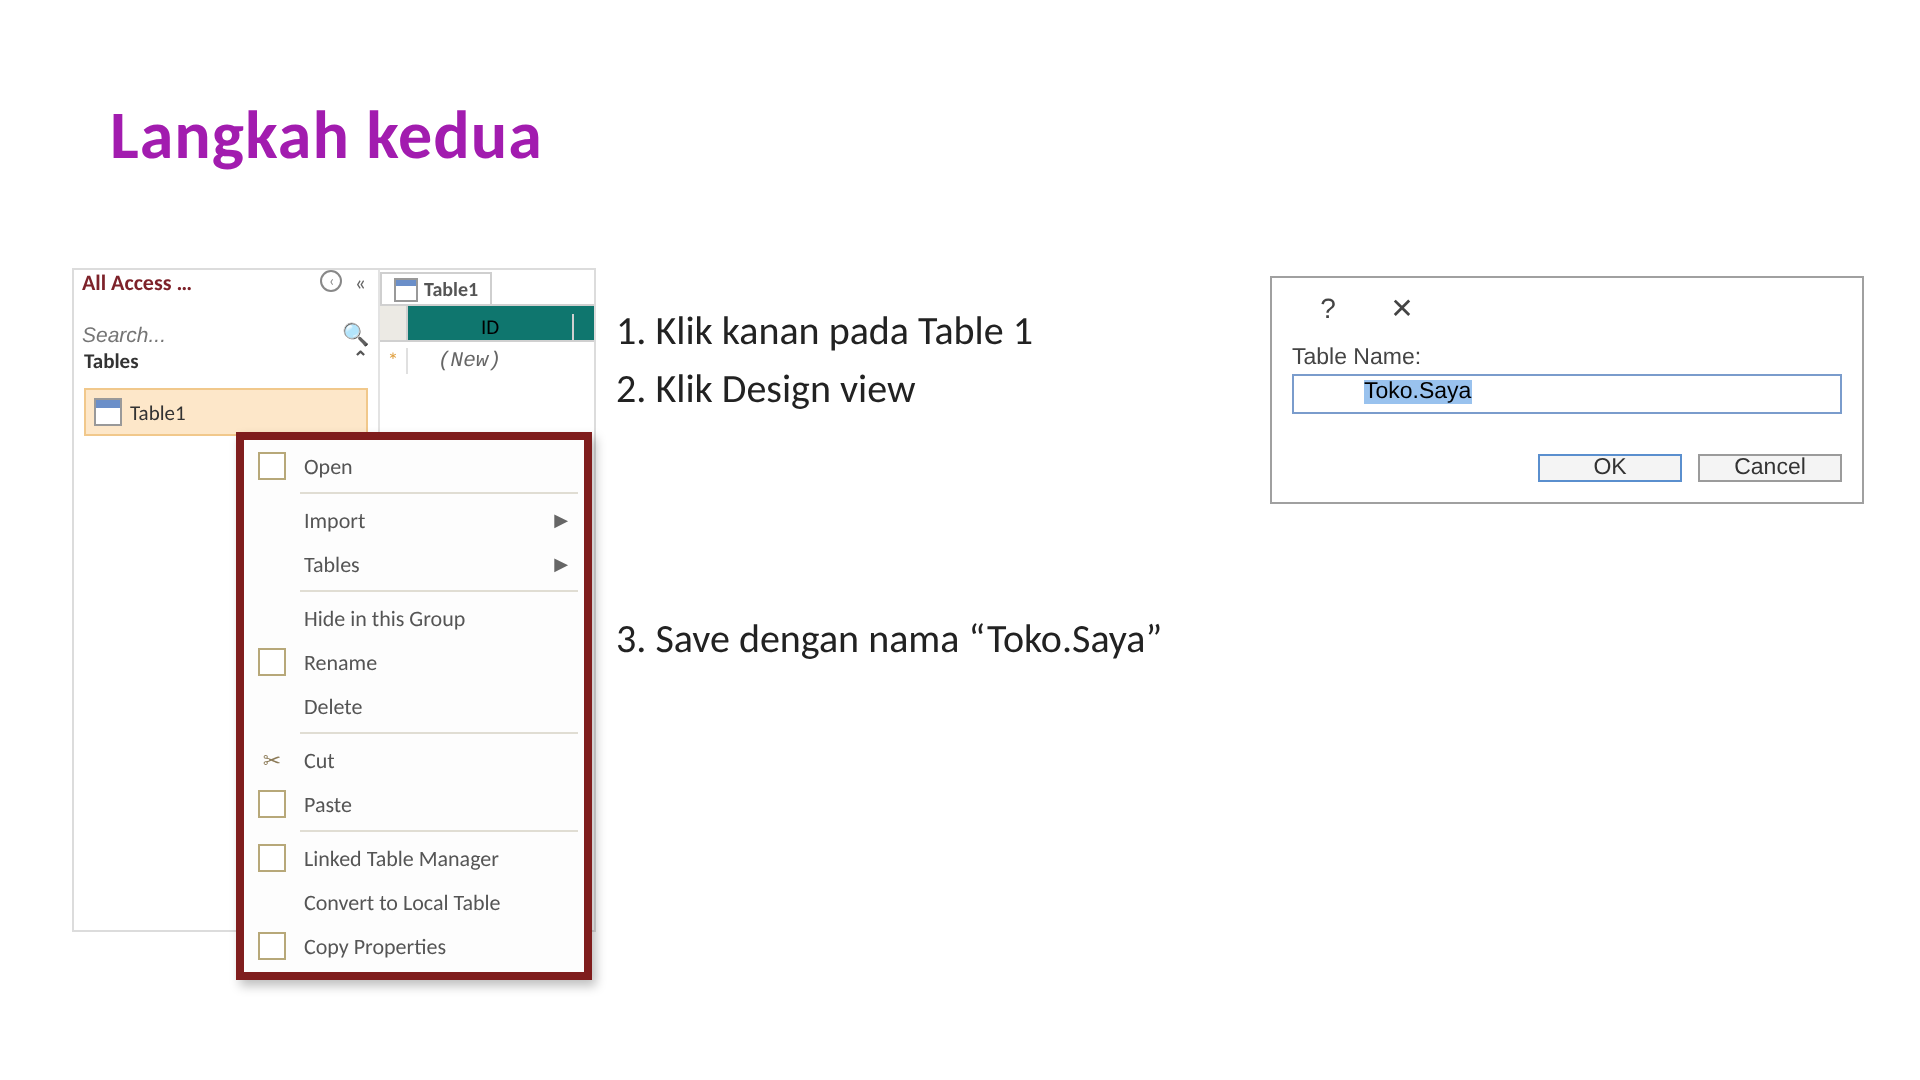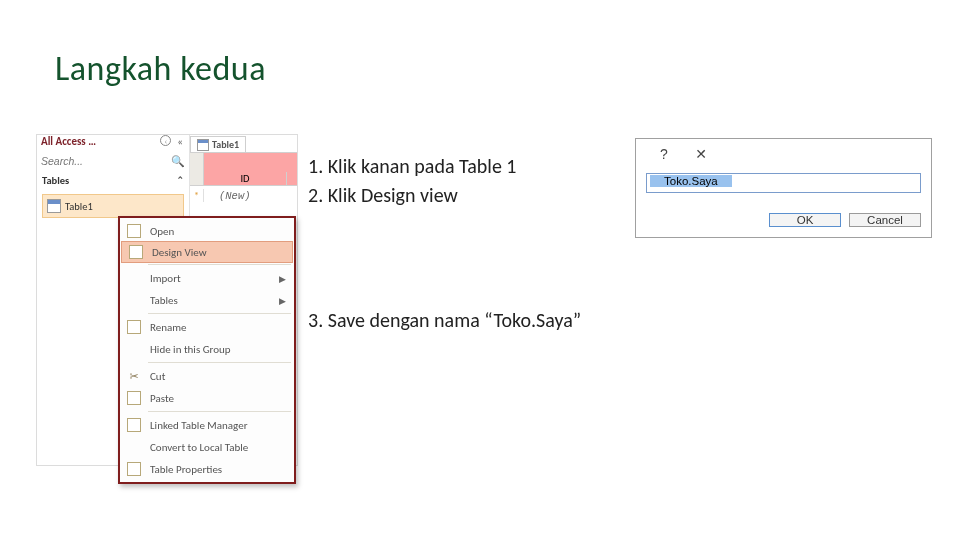--- a/index.html
+++ b/index.html
@@ -9,22 +9,22 @@
     font-family: "Segoe UI", Calibri, Arial, sans-serif;
     background: #fff;
     position: relative;
     overflow: hidden;
   }
   .slide-title {
     position: absolute;
     top: 48px;
     left: 55px;
     font-size: 34px;
-    font-weight: 400;
-    color: #14532d;
+    font-weight: 700;
+    color: #a21caf;
     letter-spacing: 0.5px;
   }
 
   
   .access-panel {
     position: absolute;
     top: 134px;
     left: 36px;
     width: 262px;
     height: 332px;
@@ -57,21 +57,21 @@
     width: 11px; height: 11px;
     border: 1px solid #888; border-radius: 50%;
     display: inline-flex; align-items:center; justify-content:center;
     color:#888; font-size:8px; line-height:1;
   }
   .nav-header .collapse {
     color:#666; font-size:11px; padding:0 2px;
   }
   .nav-search {
     height: 19px;
-    display: flex; align-items:flex-start;
+    display: flex; align-items:flex-end;
     padding: 0 4px;
   }
   .nav-search input {
     border:none; outline:none;
     font-style: italic;
     font-size: 10.5px; color:#888;
     width: 100%;
   }
   .nav-search .mag {
     color:#666; font-size:11px;
@@ -112,23 +112,23 @@
     height:16px; display:flex; align-items:center; gap:3px;
     padding:0 6px; font-size:10px; font-weight:600; color:#555;
   }
   .tab .ico2 {
     width:12px; height:12px; background:#fff; border:1px solid #999;
   }
   .tab .ico2::before{
     content:""; display:block; height:3px; background:#6b8fc9;
   }
   .col-head {
-    height: 34px;
+    height: 19px;
     display:flex; align-items:flex-end;
-    background:#fca5a5;
+    background:#0f766e;
     border-top:1px solid #d0d0d0;
     border-bottom:1px solid #d0d0d0;
   }
   .col-head .c1 {
     width:14px; height:100%; border-right:1px solid #d0d0d0;
     background:#eceae4;
   }
   .col-head .c2 {
     flex:1; text-align:center; font-size:10.5px;
     border-right:1px solid #d0d0d0;
@@ -147,21 +147,21 @@
   .data-row .r2 { flex:1; padding-left:15px; color:#666; font-style:italic;font-family:Liberation Mono, monospace;}
   .data-row .r3 { width:10px; }
 
   
   .ctx-menu {
     position:absolute;
     top: 216px;
     left: 118px;
     width: 178px;
     background:#fdfdfd;
-    border:2px solid #7f1d1d;
+    border:4px solid #7f1d1d;
     box-shadow: 2px 3px 5px rgba(0,0,0,0.25);
     font-size: 11px; color:#555;
     padding: 2px 0;
     z-index: 5;
   }
   .ctx-menu .mi {
     height: 22px;
     display:flex; align-items:center;
     padding-left: 4px;
     gap: 6px;
@@ -213,21 +213,21 @@
   .saveas .title-row .q { width:36px; text-align:center; font-size:14px; color:#444;}
   .saveas .title-row .x { width:38px; text-align:center; font-size:14px; color:#444;}
   .saveas .body { padding: 4px 10px 10px 10px; }
   .saveas .lbl { font-size:11.5px; color:#444; margin-bottom:2px; }
   .saveas .field {
     width:100%; height:20px; border:1px solid #7a9ccc;
     padding: 0 3px;
   }
   .saveas .field .val {
     display:inline-block; background:#99c2ee; color:#000;
-    padding:0 14px; font-size:11.5px;
+    padding:0 0; font-size:11.5px;margin-left:32px;
   }
   .saveas .btn-row {
     display:flex; justify-content:flex-end; gap:8px;
     padding: 10px 10px 10px 10px;
   }
   .saveas .btn {
     width:72px; height:14px;
     border:1px solid #9b9b9b;
     background:#f4f4f4;
     font-size:11.5px;
@@ -280,47 +280,45 @@
   </div>
 </div>
 
 <div class="ctx-menu">
   <div class="mi">
     <span class="miw">
         <span class="ico-sm"></span>
       </span>
     <span class="txt">Open</span>
   </div>
-  <div class="mi hl">
-    <span class="miw">
-        <span class="ico-sm"></span>
-      </span>
-    <span class="txt">Design View</span>
-  </div>
   <div class="sep"></div>
   <div class="mi">
     <span class="miw"></span>
     <span class="txt">Import</span>
     <span class="arr">▶</span>
   </div>
   <div class="mi">
     <span class="miw"></span>
     <span class="txt">Tables</span>
     <span class="arr">▶</span>
   </div>
   <div class="sep"></div>
   <div class="mi">
+    <span class="miw"></span>
+    <span class="txt">Hide in this Group</span>
+  </div>
+  <div class="mi">
     <span class="miw">
         <span class="ico-sm"></span>
       </span>
     <span class="txt">Rename</span>
   </div>
   <div class="mi">
     <span class="miw"></span>
-    <span class="txt">Hide in this Group</span>
+    <span class="txt">Delete</span>
   </div>
   <div class="sep"></div>
   <div class="mi">
     <span class="miw">✂</span>
     <span class="txt">Cut</span>
   </div>
   <div class="mi">
     <span class="miw">
         <span class="ico-sm"></span>
       </span>
@@ -334,38 +332,39 @@
     <span class="txt">Linked Table Manager</span>
   </div>
   <div class="mi">
     <span class="miw"></span>
     <span class="txt">Convert to Local Table</span>
   </div>
   <div class="mi">
     <span class="miw">
         <span class="ico-sm"></span>
       </span>
-    <span class="txt">Table Properties</span>
+    <span class="txt">Copy Properties</span>
   </div>
 </div>
 
 <div class="instr1">
   <li>1.  Klik kanan pada Table 1</li>
   <li>2.  Klik Design view</li>
 </div>
 <div class="instr2">
   <span>3.  Save dengan nama “Toko.Saya”</span>
 </div>
 
 <div class="saveas">
   <div class="title-row">
     <span class="q">?</span>
     <span class="x">✕</span>
   </div>
   <div class="body">
+    <div class="lbl">Table Name:</div>
     <div class="field">
       <span class="val">Toko.Saya</span>
     </div>
   </div>
   <div class="btn-row">
     <div class="btn ok">OK</div>
     <div class="btn">Cancel</div>
   </div>
 </div>
 

